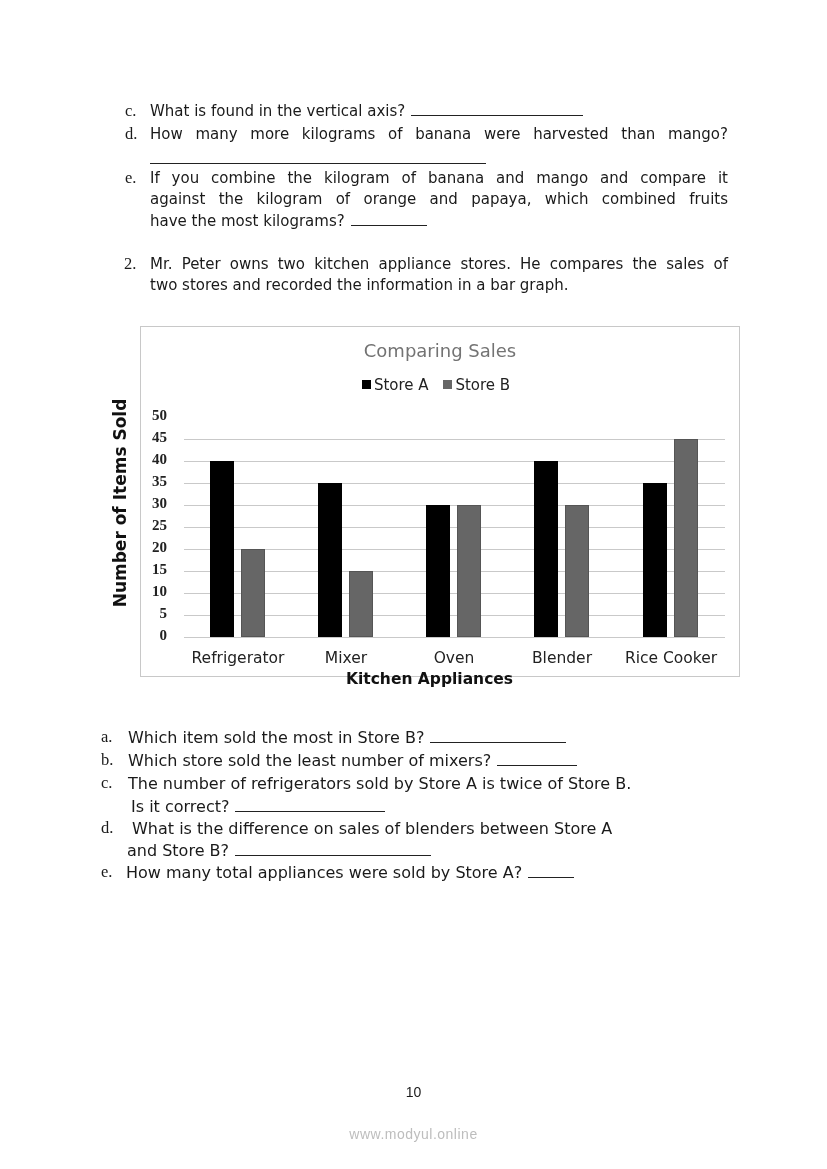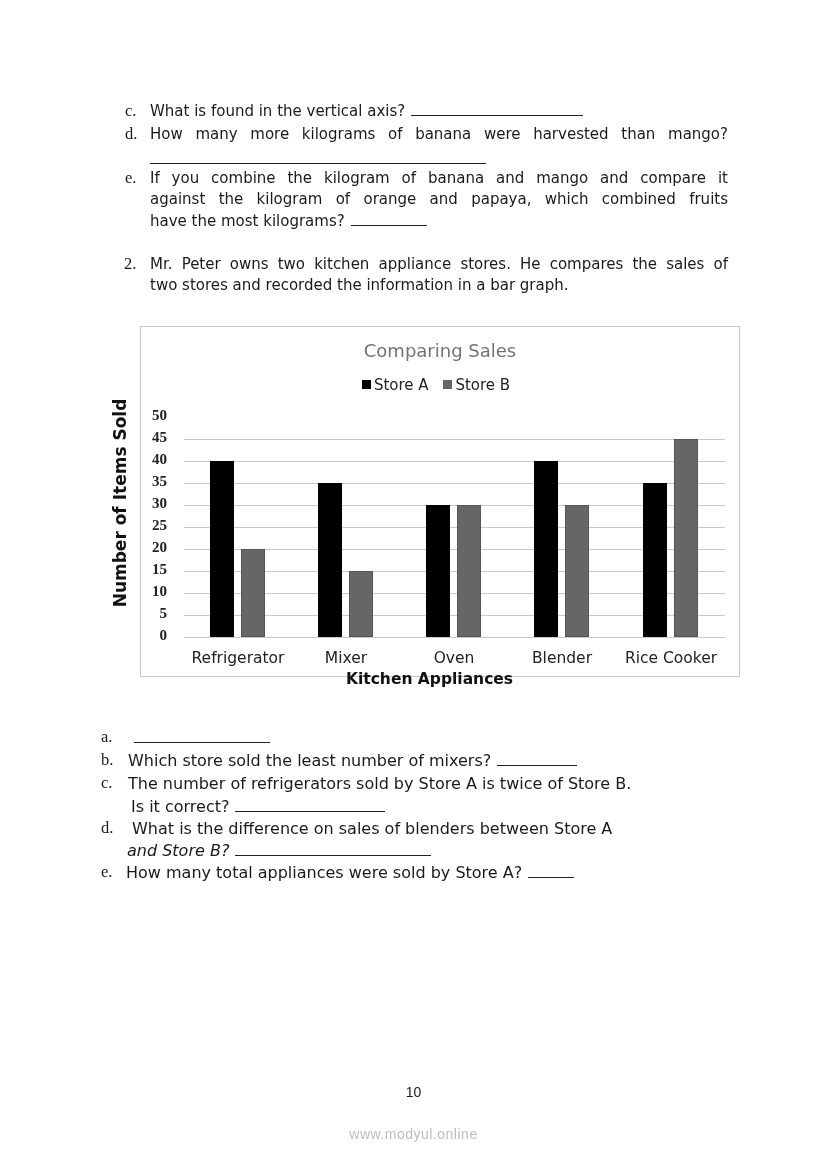--- a/index.html
+++ b/index.html
@@ -111,40 +111,40 @@
     <div class="xtick" style="left: 399px;">Oven</div>
     <div class="xtick" style="left: 507px;">Blender</div>
     <div class="xtick" style="left: 616px;">Rice Cooker</div>
   </div>
 
 <div class="xlabel" style="left:0;">Kitchen Appliances</div>
 
 <div>
   <span class="qletter" style="left:101px; top:727px;">a.</span>
   <span class="q" style="left:128px; top:727px; font-size:16px;">
-    <span class="blank" style="width:136px;"></span>
+    <span>Which item sold the most in Store B?</span><span class="blank" style="width:136px;"></span>
   </span>
 </div>
 <div>
   <span class="qletter" style="left:101px; top:750px;">b.</span>
   <span class="q" style="left:128px; top:750px; font-size:16px;">
     <span>Which store sold the least number of mixers?</span><span class="blank" style="width:80px;"></span>
   </span>
 </div>
 <div>
   <span class="qletter" style="left:101px; top:773px;">c.</span>
   <span class="q" style="left:128px; top:773px; font-size:16px;">The number of refrigerators sold by Store A is twice of Store B.</span>
   <span class="q" style="left:131px; top:796px; font-size:16px;">
     <span>Is it correct?</span><span class="blank" style="width:150px;"></span>
   </span>
 </div>
 <div>
   <span class="qletter" style="left:101px; top:818px;">d.</span>
   <span class="q" style="left:132px; top:818px; font-size:16px;">What is the difference on sales of blenders between Store A</span>
-  <span class="q" style="left:127px; top:840px; font-size:16px;font-style:italic;">
+  <span class="q" style="left:127px; top:840px; font-size:16px;">
     <span>and Store B?</span><span class="blank" style="width:196px;"></span>
   </span>
 </div>
 <div>
   <span class="qletter" style="left:101px; top:862px;">e.</span>
   <span class="q" style="left:126px; top:862px; font-size:16px;">
     <span>How many total appliances were sold by Store A?</span><span class="blank" style="width:46px;"></span>
   </span>
 </div>
 

